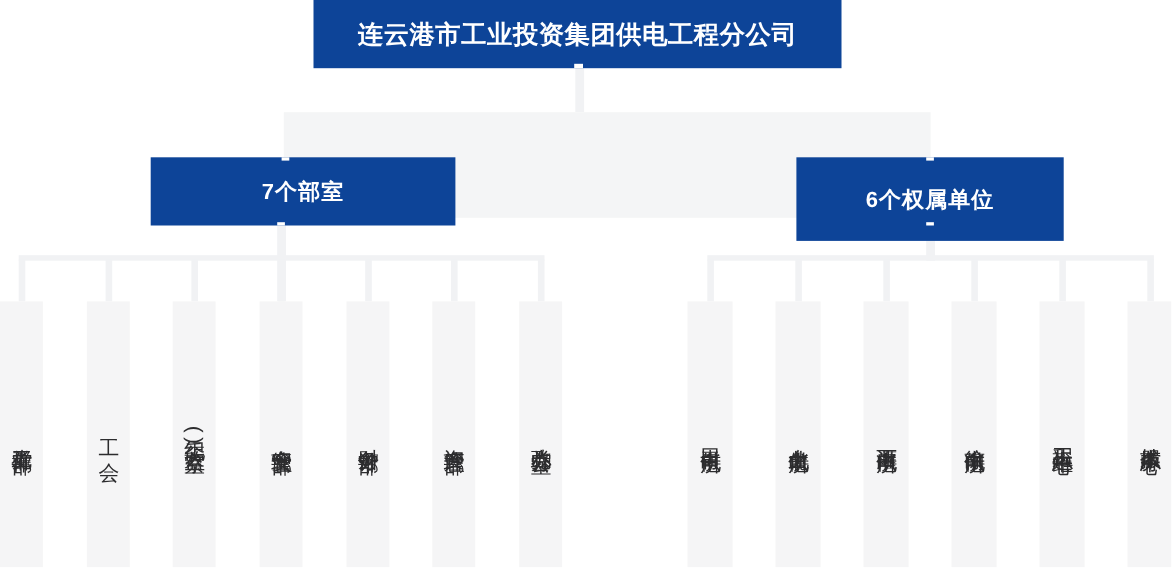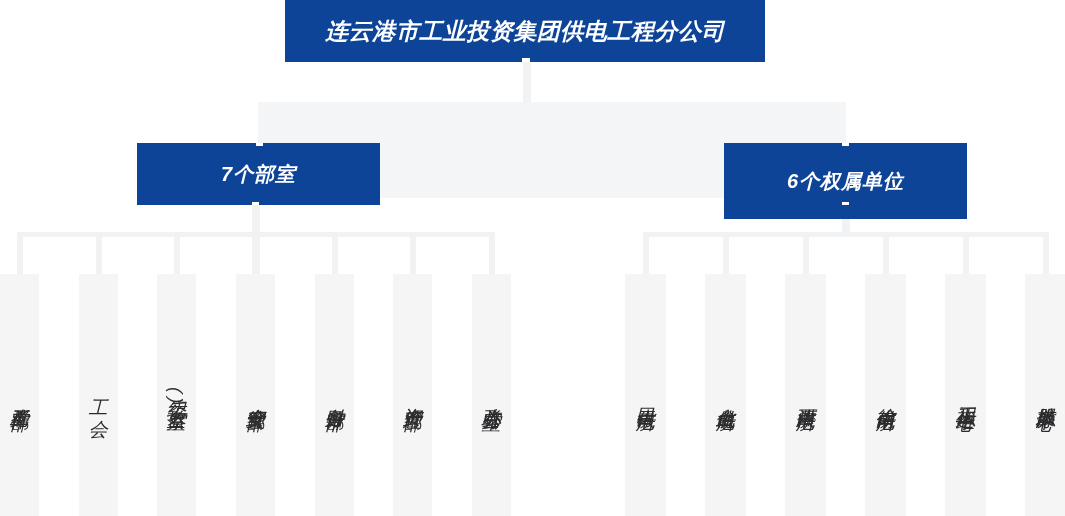--- a/index.html
+++ b/index.html
@@ -1,19 +1,18 @@
 <!DOCTYPE html>
 <html style="--nodeBlue: #0d4498; --nodeText: #ffffff; --bandGray: #f4f5f6; --lineGray: #f1f2f4; --columnGray: #f5f5f6; --labelDark: #2c2c2e;"><head>
 <meta charset="utf-8">
 <style>
   html,body{margin:0;padding:0;background:#fff;}
   #stage{
     position:relative;width:1065px;height:516px;overflow:hidden;background:#fff;
     font-family:"Liberation Sans","DejaVu Sans",sans-serif;
-    font-style:italic;
     -webkit-font-smoothing:antialiased;
   }
   
   .band{position:absolute;background:var(--bandGray,#f4f5f6);}
   .cline{position:absolute;background:var(--lineGray,#f1f2f4);}
   .tick{position:absolute;background:#ffffff;z-index:6;}
   
   .node{
     position:absolute;display:flex;align-items:center;justify-content:center;
     background:var(--nodeBlue,#0d4498);color:var(--nodeText,#ffffff);
@@ -56,21 +55,21 @@
   <div class="cline" style="left:722.5px;top:236px;width:6px;height:38px"></div>
   <div class="cline" style="left:802.5px;top:236px;width:6px;height:38px"></div>
   <div class="cline" style="left:882.5px;top:236px;width:6px;height:38px"></div>
   <div class="cline" style="left:962.5px;top:236px;width:6px;height:38px"></div>
   <div class="cline" style="left:1042.5px;top:236px;width:6px;height:38px"></div>
 
   <div class="node root" style="left:285px;top:0;width:480px;height:62px">
     <span>连云港市工业投资集团供电工程分公司</span>
   </div>
 
-  <div class="node group" style="left:137px;top:143px;width:243px;height:62px">
+  <div class="node group" style="left:137px;top:143px;width:277px;height:62px">
     <span>7个部室</span>
   </div>
 
   <div class="node group" style="left:724px;top:143px;width:243px;height:76px">
     <span>6个权属单位</span>
   </div>
 
   <div class="tick" style="left:522px;top:58px;width:8px;height:4px"></div>
   <div class="tick" style="left:255.5px;top:143px;width:7px;height:3px"></div>
   <div class="tick" style="left:252px;top:202px;width:7px;height:3px"></div>

